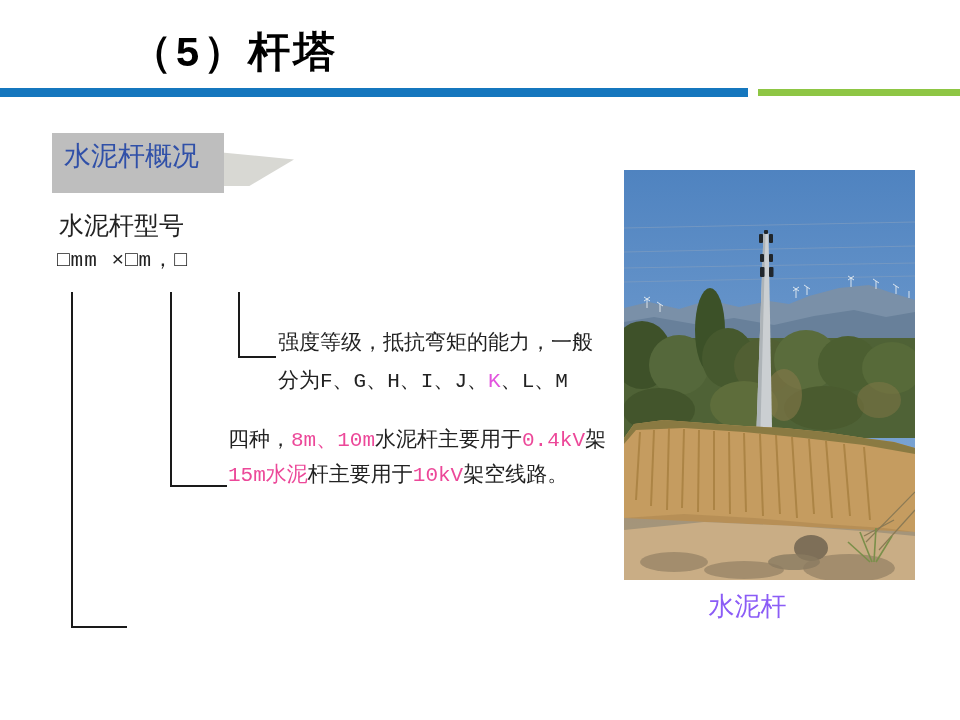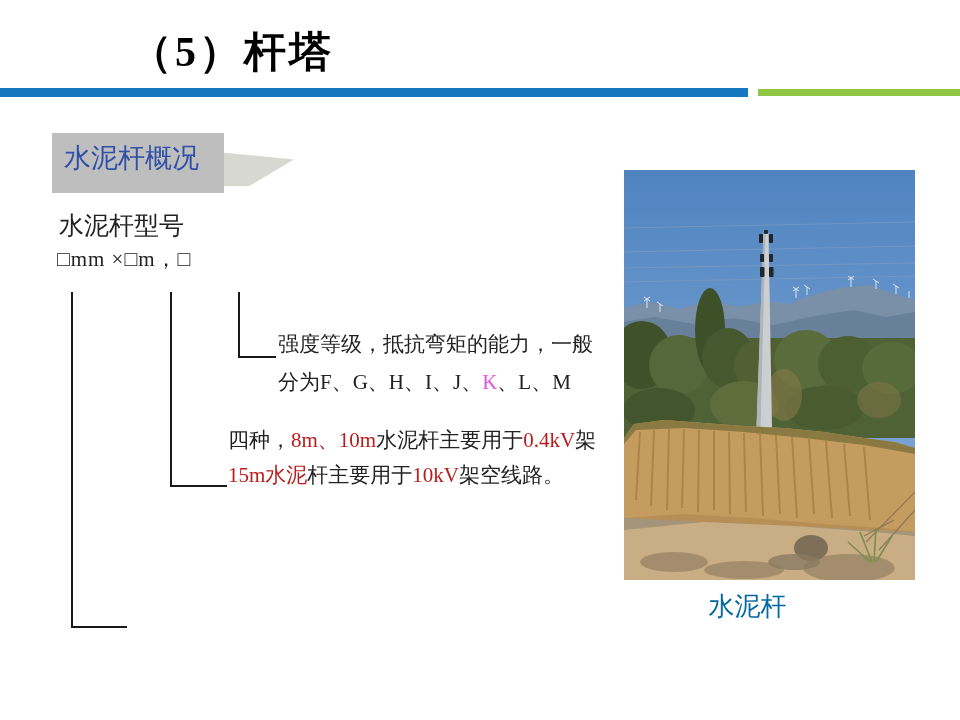--- a/index.html
+++ b/index.html
@@ -1,18 +1,18 @@
 <!DOCTYPE html>
 <html><head>
 <meta charset="utf-8">
 <style>
   html,body{margin:0;padding:0;}
   .slide{
     position:relative;width:960px;height:720px;background:#ffffff;overflow:hidden;
-    font-family:Liberation Serif, serif;color:#1a1a1a;
+    font-family:Liberation Mono, monospace;color:#1a1a1a;
   }
   .title{
     position:absolute;left:130px;top:24px;font-size:42px;font-weight:700;
     letter-spacing:3px;color:#000;white-space:nowrap;
   }
   .bar-blue{position:absolute;left:0;top:88px;width:748px;height:9px;background:#1577BE;}
   .bar-green{position:absolute;left:758px;top:89px;width:202px;height:7px;background:#8EC644;}
   .section-shadow{
     position:absolute;left:222px;top:148px;width:72px;height:38px;background:#D8D8D3;
     clip-path:polygon(0 12%,100% 30%,38% 100%,0 100%);
@@ -20,29 +20,29 @@
   .section-label{
     position:absolute;left:52px;top:133px;width:172px;height:60px;background:#BEBEBE;
     font-size:27px;color:#3050A8;line-height:50px;padding-left:12px;box-sizing:border-box;
     white-space:nowrap;
   }
   .model-heading{position:absolute;left:59px;top:209px;font-size:25px;color:#222;white-space:nowrap;}
   .model-formula{position:absolute;left:57px;top:245px;font-size:21px;color:#222;letter-spacing:1px;white-space:nowrap;}
   .cline{position:absolute;background:#1a1a1a;}
   .ann{position:absolute;font-size:21px;color:#222;white-space:nowrap;}
   .ann .ln{display:block;}
-  .red{color:#b91c1c;}
+  .red{color:#ec4899;}
   .magenta{color:#E254DE;}
   .ann-strength{left:278px;top:325px;line-height:38px;}
   .ann-height{left:228px;top:423px;line-height:35px;}
   .ann-taper{left:133px;top:593px;line-height:38px;}
   .photo{position:absolute;left:624px;top:170px;width:291px;height:410px;display:block;}
   .photo-caption{
     position:absolute;left:640px;top:589px;width:215px;text-align:center;
-    font-size:26px;color:#0369a1;
+    font-size:26px;color:#8b5cf6;
   }
 </style>
 </head>
 <body>
 
 <div class="slide">
 
   <div class="title">（5）杆塔</div>
   <div class="bar-blue"></div>
   <div class="bar-green"></div>

